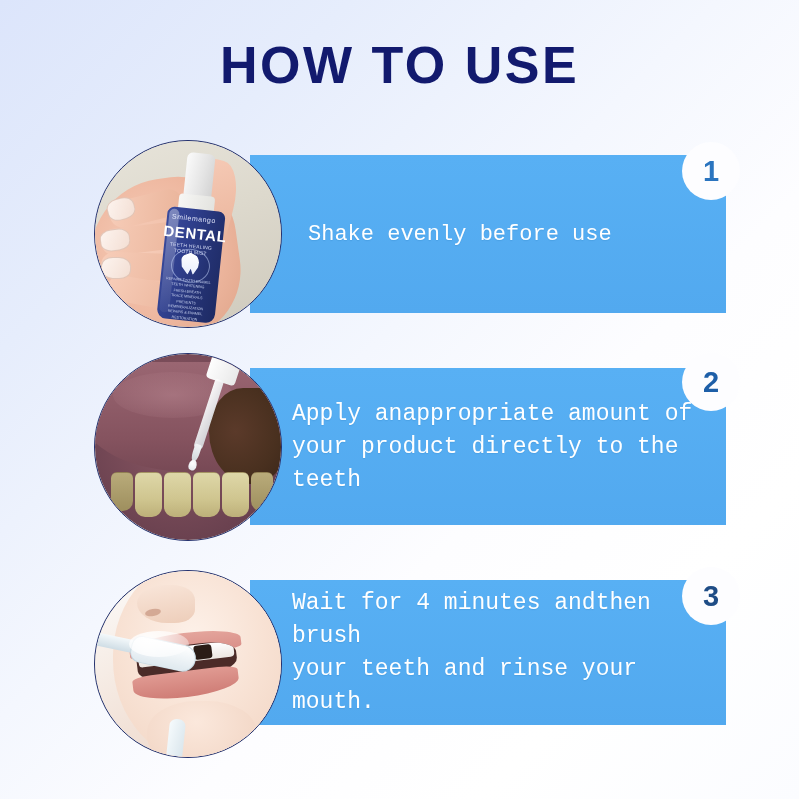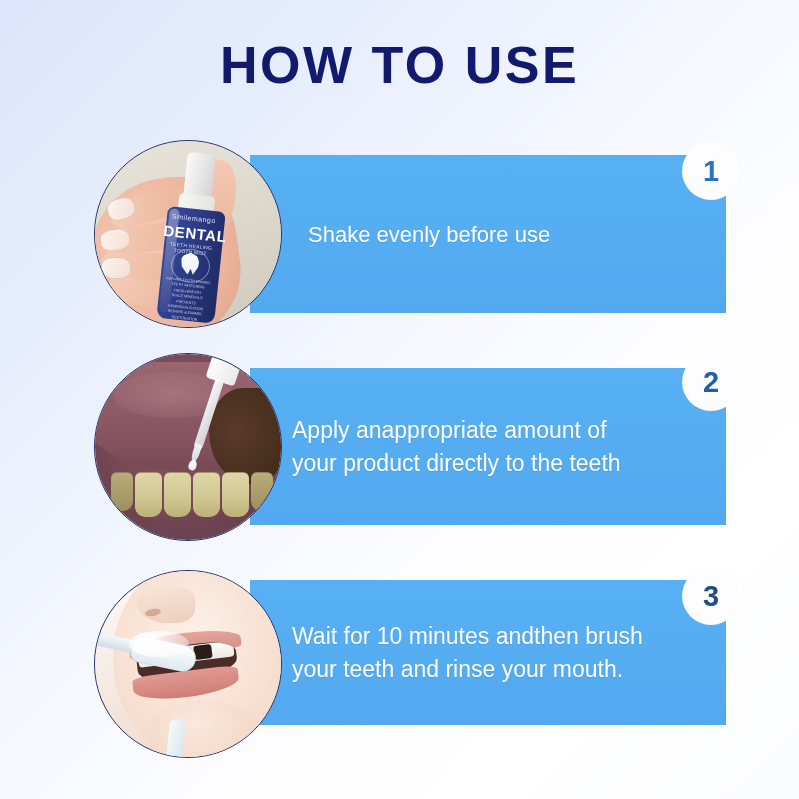--- a/index.html
+++ b/index.html
@@ -63,21 +63,21 @@
 
   .panel-text {
     position: absolute;
     left: 48px;
     top: 50%;
     transform: translateY(-50%);
     width: 410px;
     color: #ffffff;
     font-size: 23px;
     line-height: 33px;
-    font-family: Liberation Sans, sans-serif;
+    font-family: Liberation Mono, monospace;
     white-space: pre-line;
     text-shadow: 0 1px 1px rgba(30,110,170,0.18);
   }
   #step-1 .panel-text { font-size: 22px; left: 58px; }
   #step-2 .panel-text { left: 42px; }
   #step-3 .panel-text { left: 42px; }
 
   
   .badge {
     position: absolute;
@@ -527,21 +527,21 @@
           <div class="p2-d-tip"></div>
           <div class="p2-drop"></div>
         </div>
       </div>
     </div>
   </div>
 
   <div class="step" id="step-3">
 
     <div class="panel">
-      <div class="panel-text">Wait for 10 minutes andthen brush
+      <div class="panel-text">Wait for 4 minutes andthen brush
 your teeth and rinse your mouth.</div>
     </div>
 
     <div class="badge">3</div>
 
     <div class="photo">
       <div class="photo-inner">
         <div class="p3-bg"></div>
         <div class="p3-face"></div>
         <div class="p3-nose"></div>

